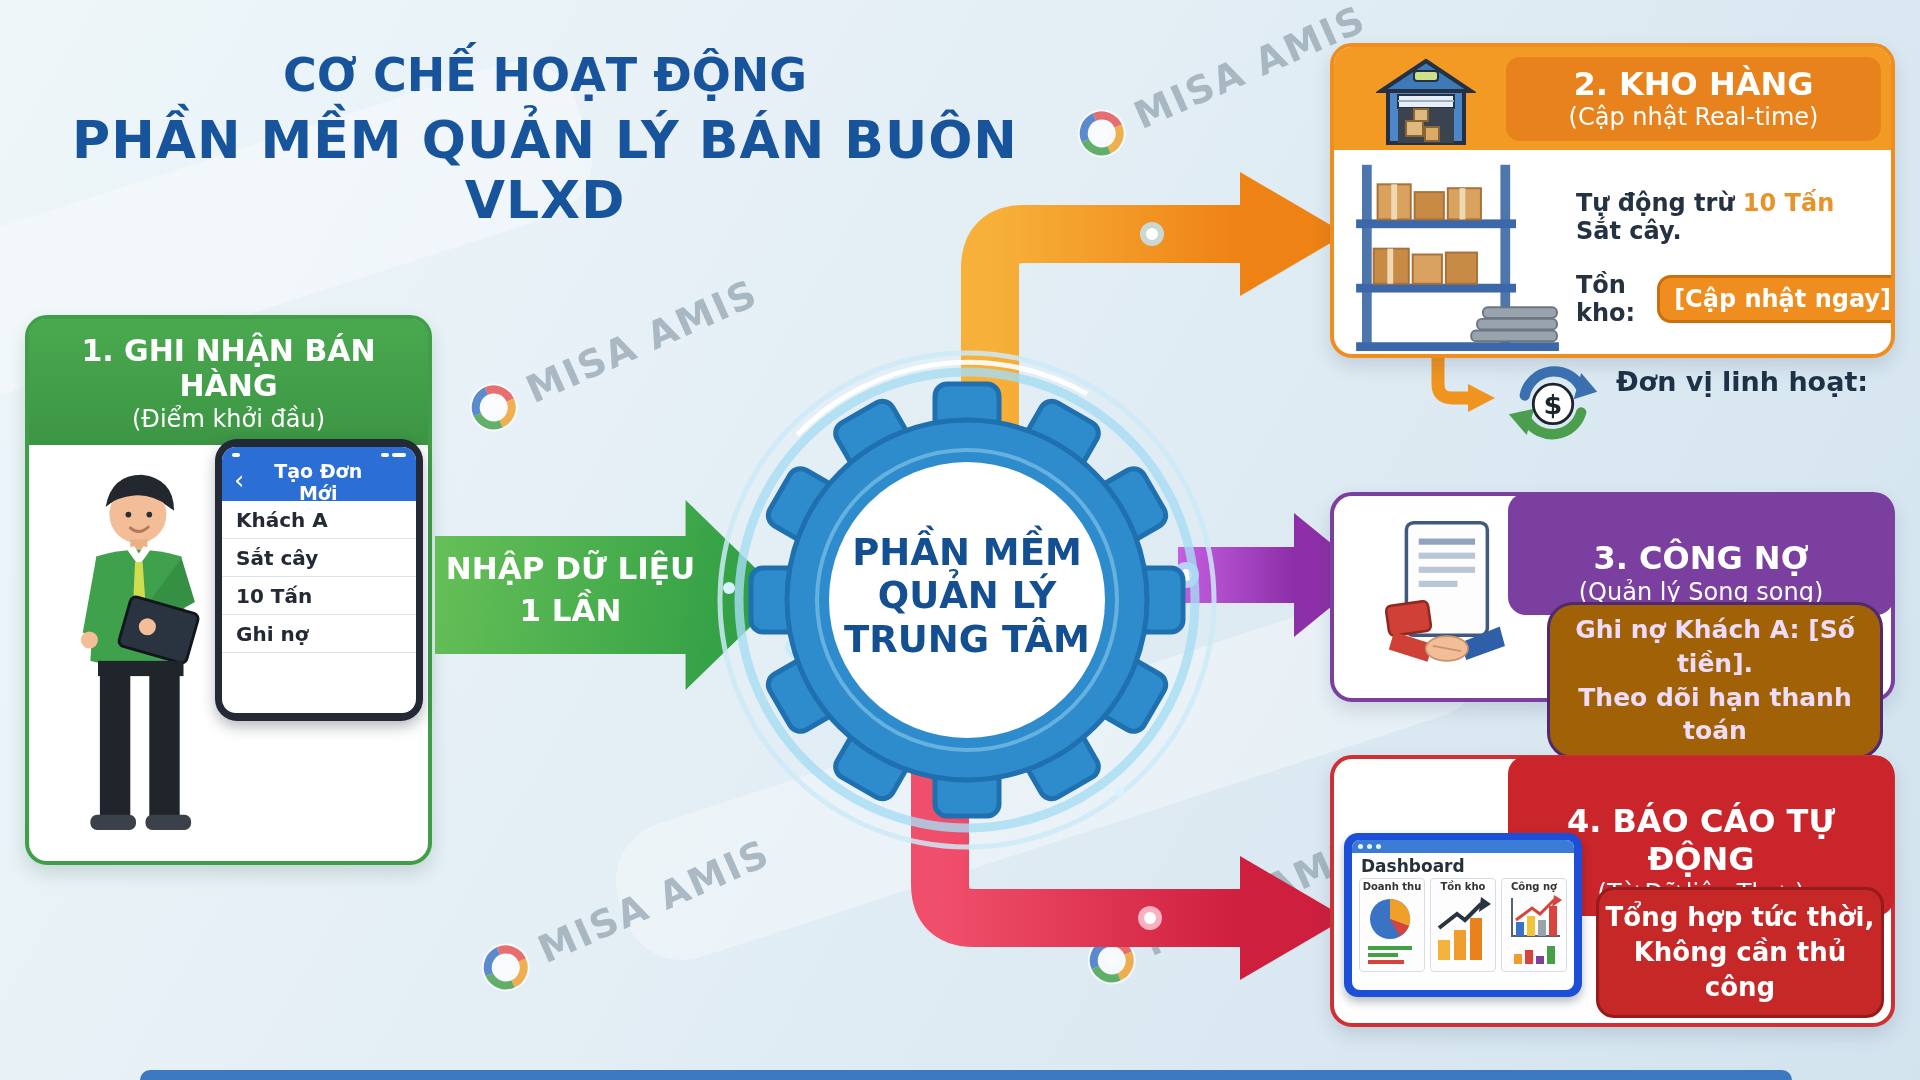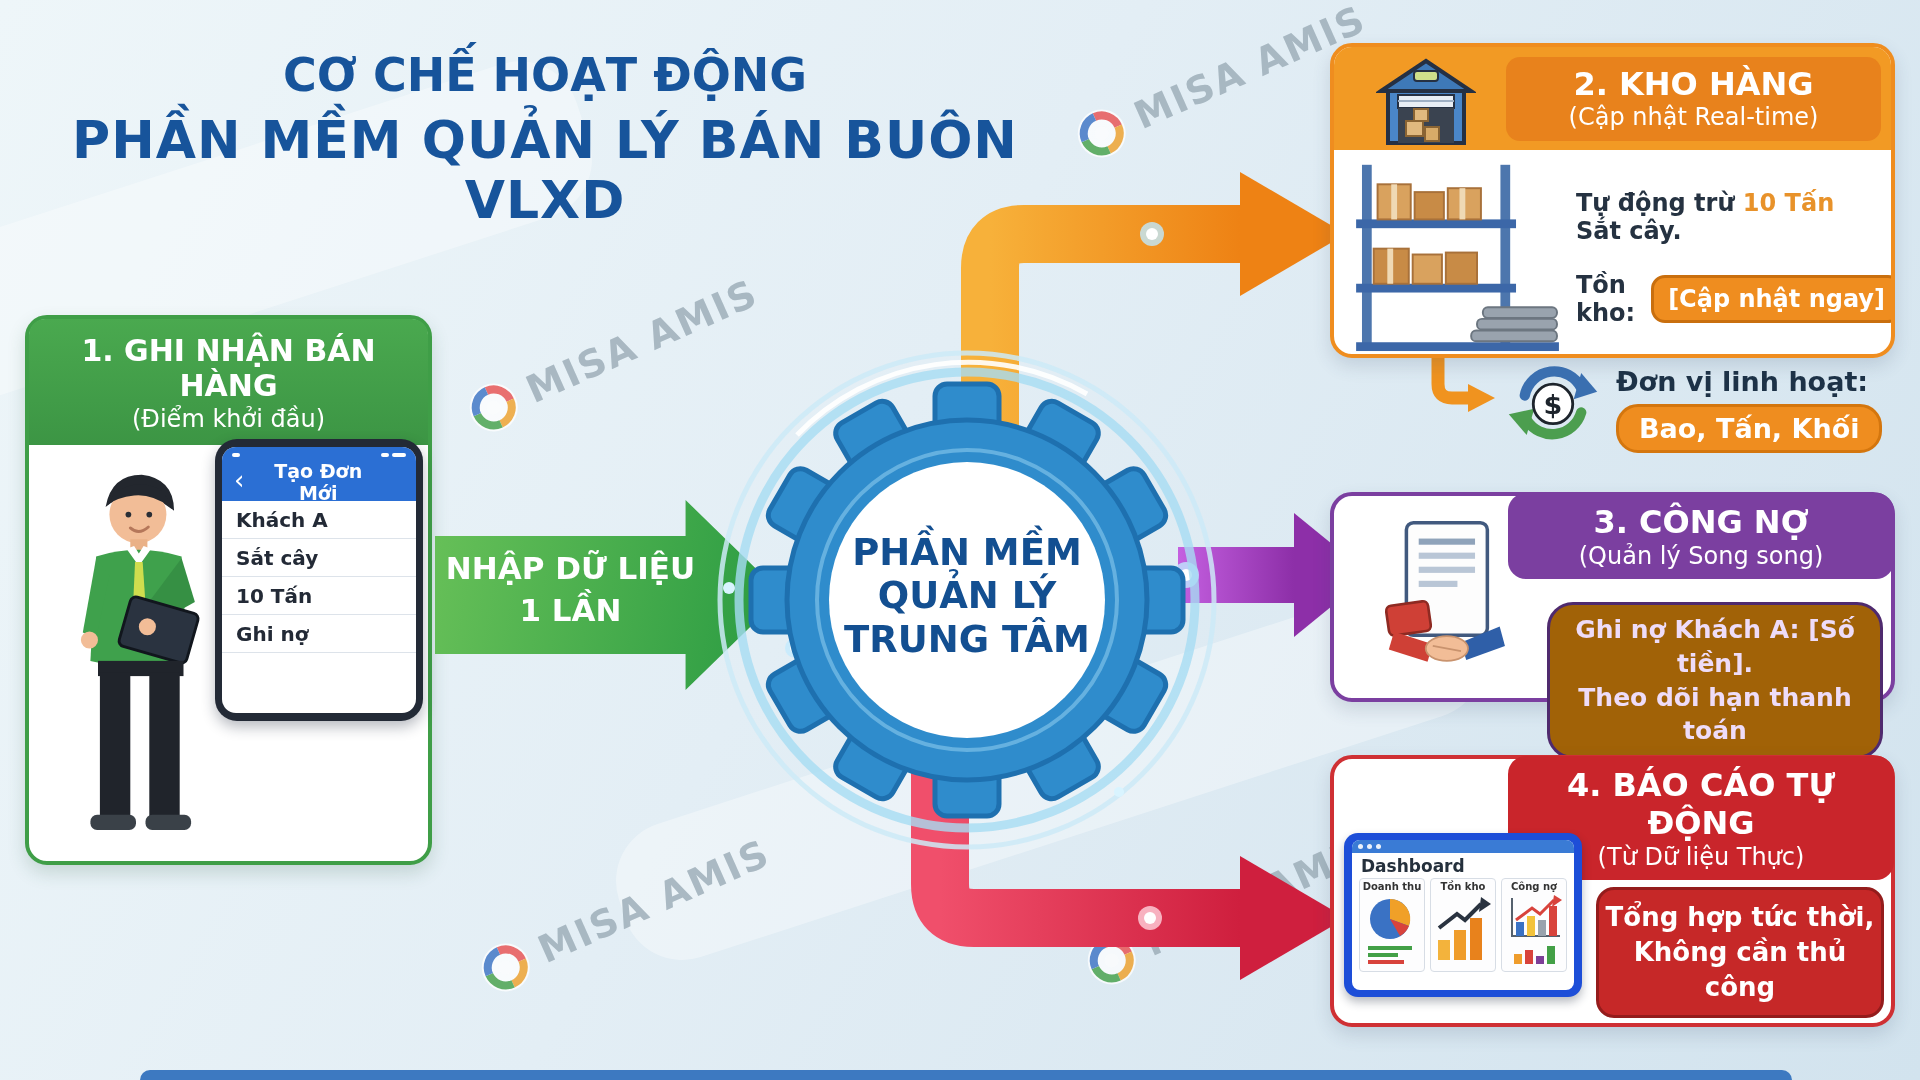--- a/index.html
+++ b/index.html
@@ -53,35 +53,35 @@
   .hubtxt { position:absolute; left:842px; top:531px; width:250px; text-align:center;
             color:#134f91; font-size:37px; font-weight:bold; line-height:1.17; }
 
   
   #flow { position:absolute; left:0; top:0; width:1920px; height:1080px; pointer-events:none; }
 
   
   .rcard { position:absolute; left:1330px; width:565px; background:#fff; border-radius:22px;
            box-shadow:0 8px 18px rgba(50,70,100,.16); }
   .rhdr { position:absolute; right:-3px; top:-3px; width:386px; border-radius:18px; color:#fff; text-align:center; padding:10px 2px 9px; }
-  .rhdr .t { font-size:32px; font-weight:bold; }
+  .rhdr .t { font-size:32px; font-weight:bold;margin-top:36px; }
   .rhdr .s { font-size:24px; margin-top:1px; }
 
   
   .card2 { top:43px; height:315px; border:4px solid #ef8d1f; overflow:hidden; }
   .card2 .band2 { position:absolute; left:0; top:0; right:0; height:103px; background:#f29a24; }
   .card2 .hdr2 { position:absolute; left:172px; top:10px; right:10px; bottom:auto; height:84px;
                  background:#e8821c; border-radius:14px; color:#fff; text-align:center; padding-top:8px; }
   .card2 .hdr2 .t { font-size:32px; font-weight:bold; }
   .card2 .hdr2 .s { font-size:24px; }
   .wh-icon { position:absolute; left:42px; top:8px; width:100px; height:92px; }
   .shelf { position:absolute; left:22px; top:110px; width:205px; height:195px; }
   .c2txt { position:absolute; left:242px; top:142px; right:14px; font-size:24px; font-weight:bold; color:#253241; }
   .c2txt .hl { color:#e8922a; }
-  .stockline { margin-top:26px; display:flex; align-items:center; gap:16px; }
+  .stockline { margin-top:26px; display:flex; align-items:center; gap:22px; }
   .pill-o { background:#ef8d1f; border:3px solid #c96f0e; color:#fff; border-radius:14px;
             padding:7px 14px; font-size:24px; font-weight:bold; white-space:nowrap; }
 
   
   .sync { position:absolute; left:1506px; top:356px; width:94px; height:94px; }
   .sync .cur { position:absolute; left:0; top:0; width:94px; height:94px; display:flex; align-items:center;
                justify-content:center; font-size:27px; font-weight:bold; color:#1d242c; padding-top:2px; }
   .flexlab { position:absolute; left:1616px; top:366px; font-size:27px; font-weight:bold; color:#1d3247; }
   .flexbadge { position:absolute; left:1616px; top:404px; background:#ef8d1f; border:3px solid #d4760e;
                color:#fff; border-radius:22px; padding:6px 20px; font-size:27px; font-weight:bold; }
@@ -362,21 +362,20 @@
     <path d="M20 42 A 32 32 0 0 1 80 34" stroke="#3a6fb0" stroke-width="11" fill="none" stroke-linecap="round"></path>
     <polygon points="80,18 97,38 72,46" fill="#3a6fb0"></polygon>
     <path d="M80 60 A 32 32 0 0 1 22 68" stroke="#4c9e4f" stroke-width="11" fill="none" stroke-linecap="round"></path>
     <polygon points="22,84 3,62 30,56" fill="#4c9e4f"></polygon>
     <circle cx="50" cy="51" r="21" fill="#ffffff" stroke="#1d242c" stroke-width="3"></circle>
   </svg>
   <div class="sync" style="background:none;">
     <div class="cur">$</div>
   </div>
   <div class="flexlab">Đơn vị linh hoạt:</div>
-  <div class="flexbadge">Bao, Tấn, Khối</div>
 
   <div class="rcard card3">
     <div class="rhdr">
       <div class="t">3. CÔNG NỢ</div>
       <div class="s">(Quản lý Song song)</div>
     </div>
     <svg class="doc-icon" viewBox="0 0 150 170">
       <rect x="30" y="4" width="92" height="128" rx="8" fill="#fdfdfd" stroke="#41597e" stroke-width="4"></rect>
       <rect x="44" y="22" width="64" height="7" fill="#8fa3ba"></rect>
       <rect x="44" y="38" width="64" height="7" fill="#b9c6d6"></rect>

